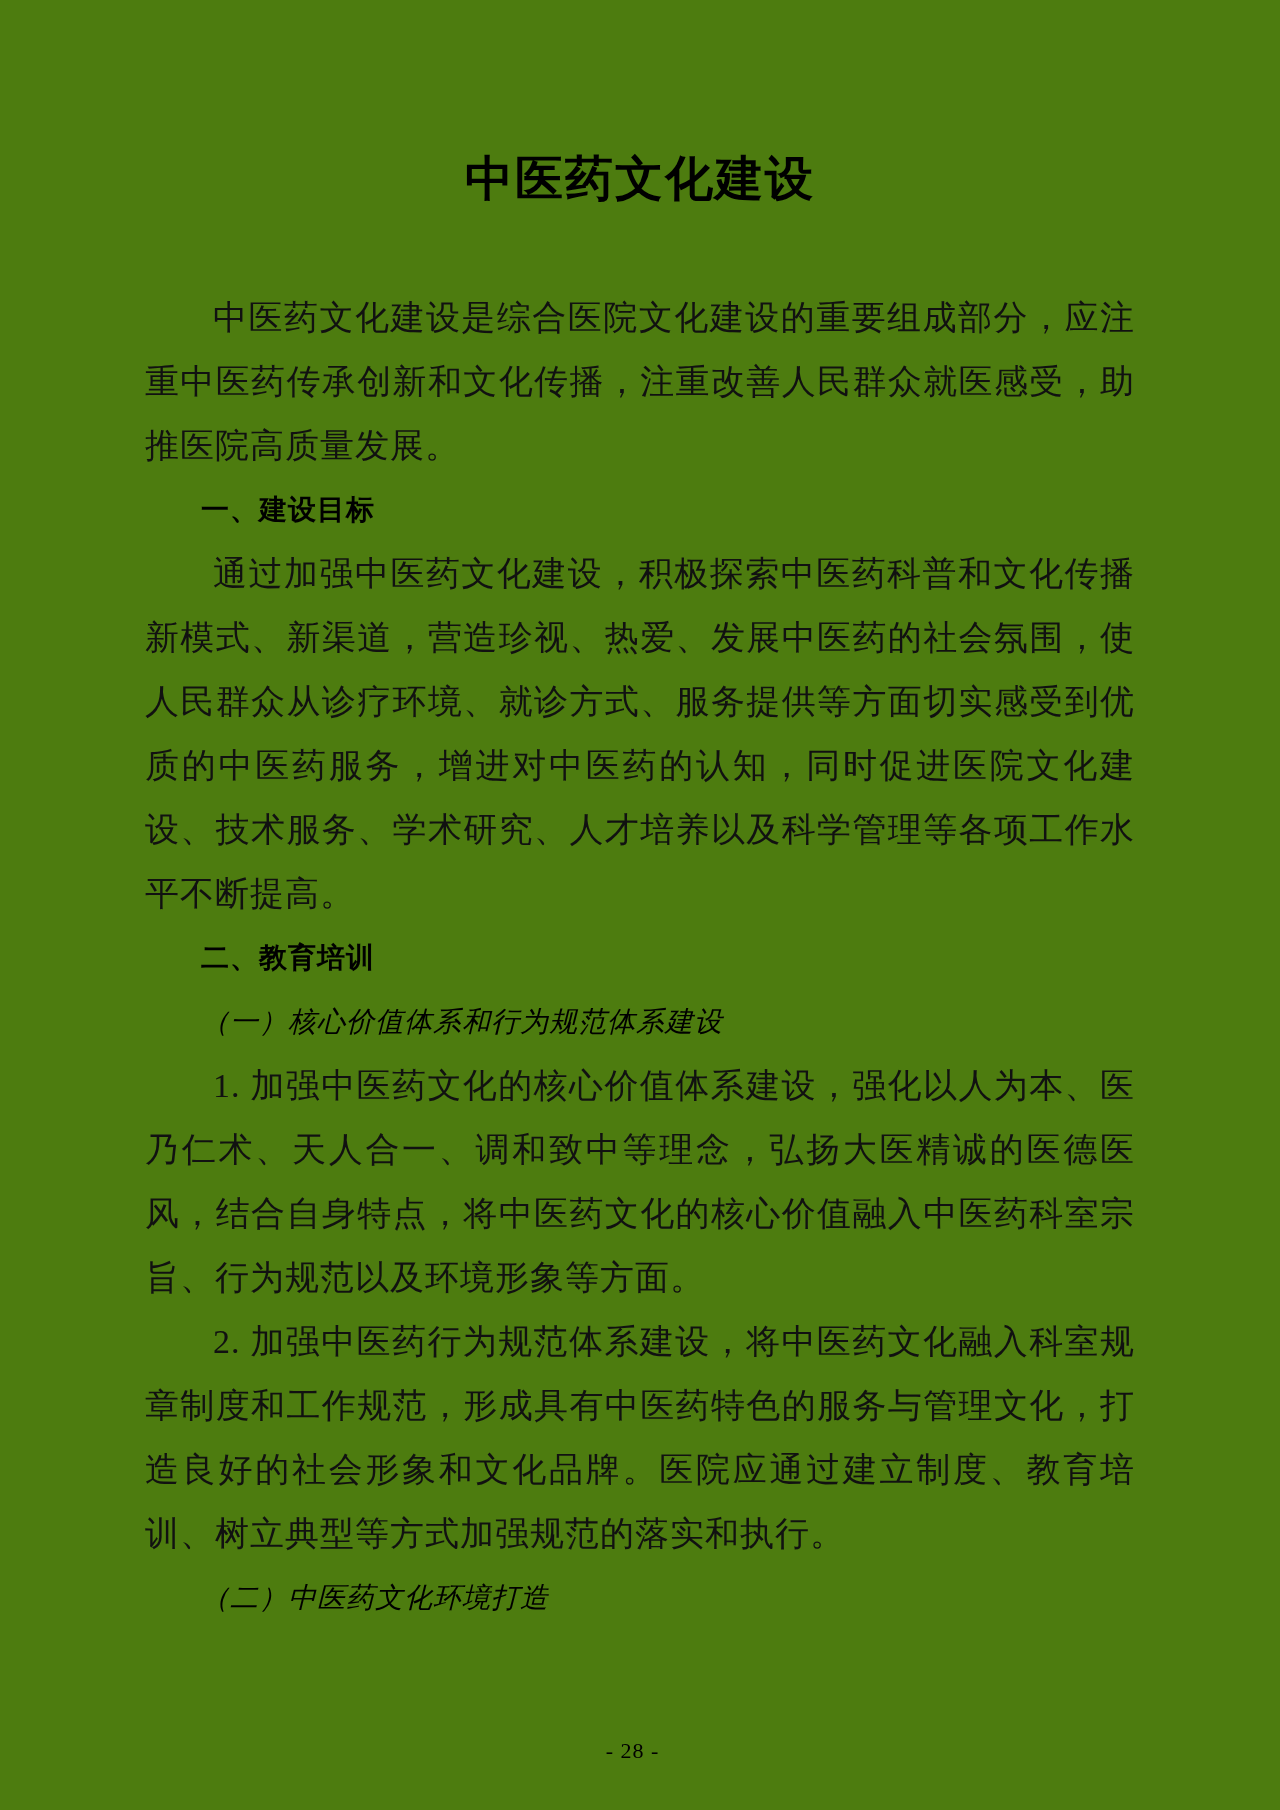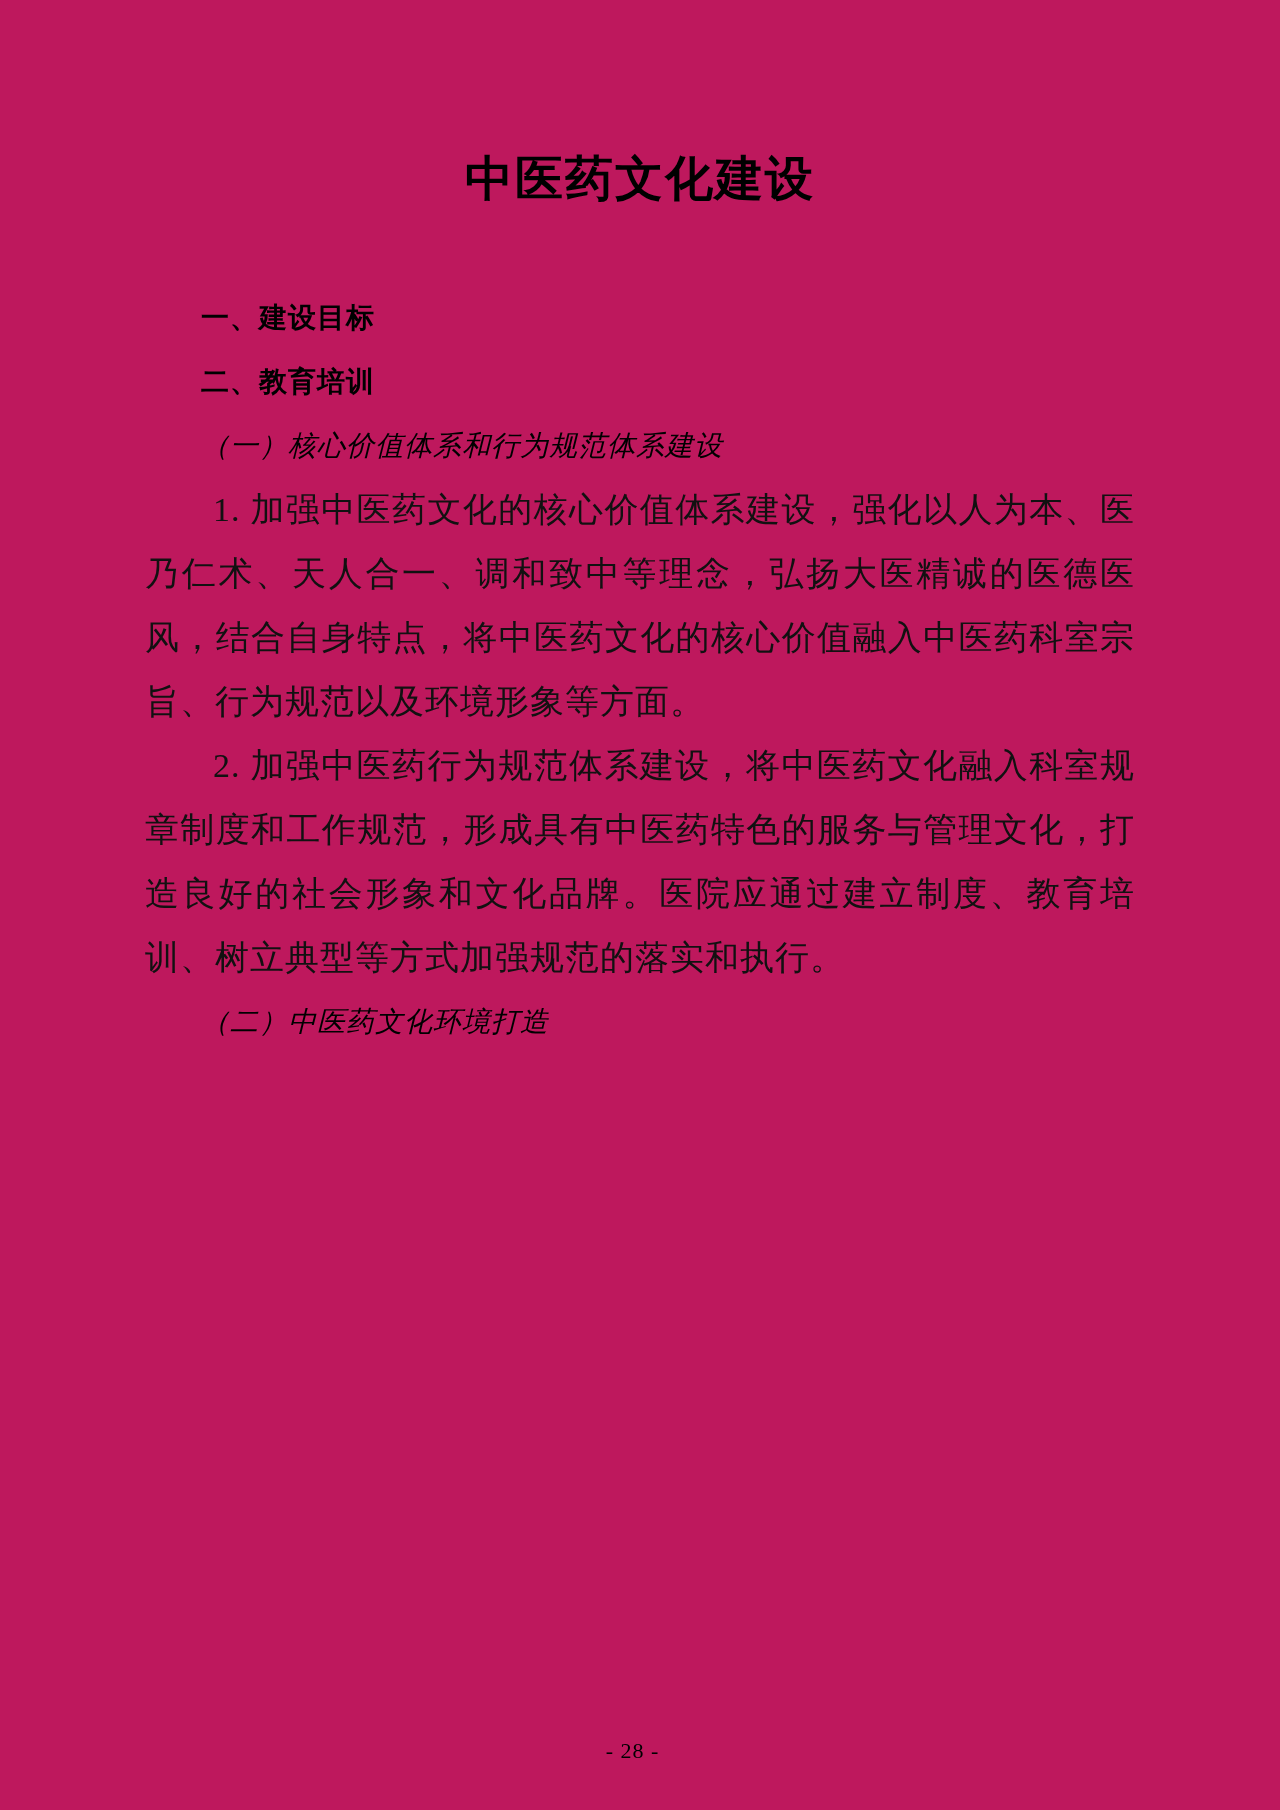--- a/index.html
+++ b/index.html
@@ -5,21 +5,21 @@
   html, body {
     margin: 0;
     padding: 0;
     background: #888;
   }
   .page {
     position: relative;
     width: 1280px;
     height: 1810px;
     margin: 0 auto;
-    background: #be185d;
+    background: #4d7c0f;
     box-sizing: border-box;
     padding: 0 145px;
     overflow: hidden;
     color: #111111;
     font-family: "Liberation Serif", "DejaVu Serif", serif;
   }
   .doc-title {
     margin: 0;
     margin-top: 148px;
     line-height: 62px;
@@ -76,23 +76,25 @@
 </style>
 </head>
 <body>
 
 <div class="page">
 
   <h1 class="doc-title">中医药文化建设</h1>
 
   <div class="doc-body">
 
+    <p class="para">中医药文化建设是综合医院文化建设的重要组成部分，应注重中医药传承创新和文化传播，注重改善人民群众就医感受，助推医院高质量发展。</p>
 
     <h2 class="h-black">一、建设目标</h2>
 
+    <p class="para">通过加强中医药文化建设，积极探索中医药科普和文化传播新模式、新渠道，营造珍视、热爱、发展中医药的社会氛围，使人民群众从诊疗环境、就诊方式、服务提供等方面切实感受到优质的中医药服务，增进对中医药的认知，同时促进医院文化建设、技术服务、学术研究、人才培养以及科学管理等各项工作水平不断提高。</p>
 
     <h2 class="h-black">二、教育培训</h2>
 
     <h3 class="h-kai">（一）核心价值体系和行为规范体系建设</h3>
 
     <p class="para">1. 加强中医药文化的核心价值体系建设，强化以人为本、医乃仁术、天人合一、调和致中等理念，弘扬大医精诚的医德医风，结合自身特点，将中医药文化的核心价值融入中医药科室宗旨、行为规范以及环境形象等方面。</p>
 
     <p class="para">2. 加强中医药行为规范体系建设，将中医药文化融入科室规章制度和工作规范，形成具有中医药特色的服务与管理文化，打造良好的社会形象和文化品牌。医院应通过建立制度、教育培训、树立典型等方式加强规范的落实和执行。</p>
 
     <h3 class="h-kai">（二）中医药文化环境打造</h3>

